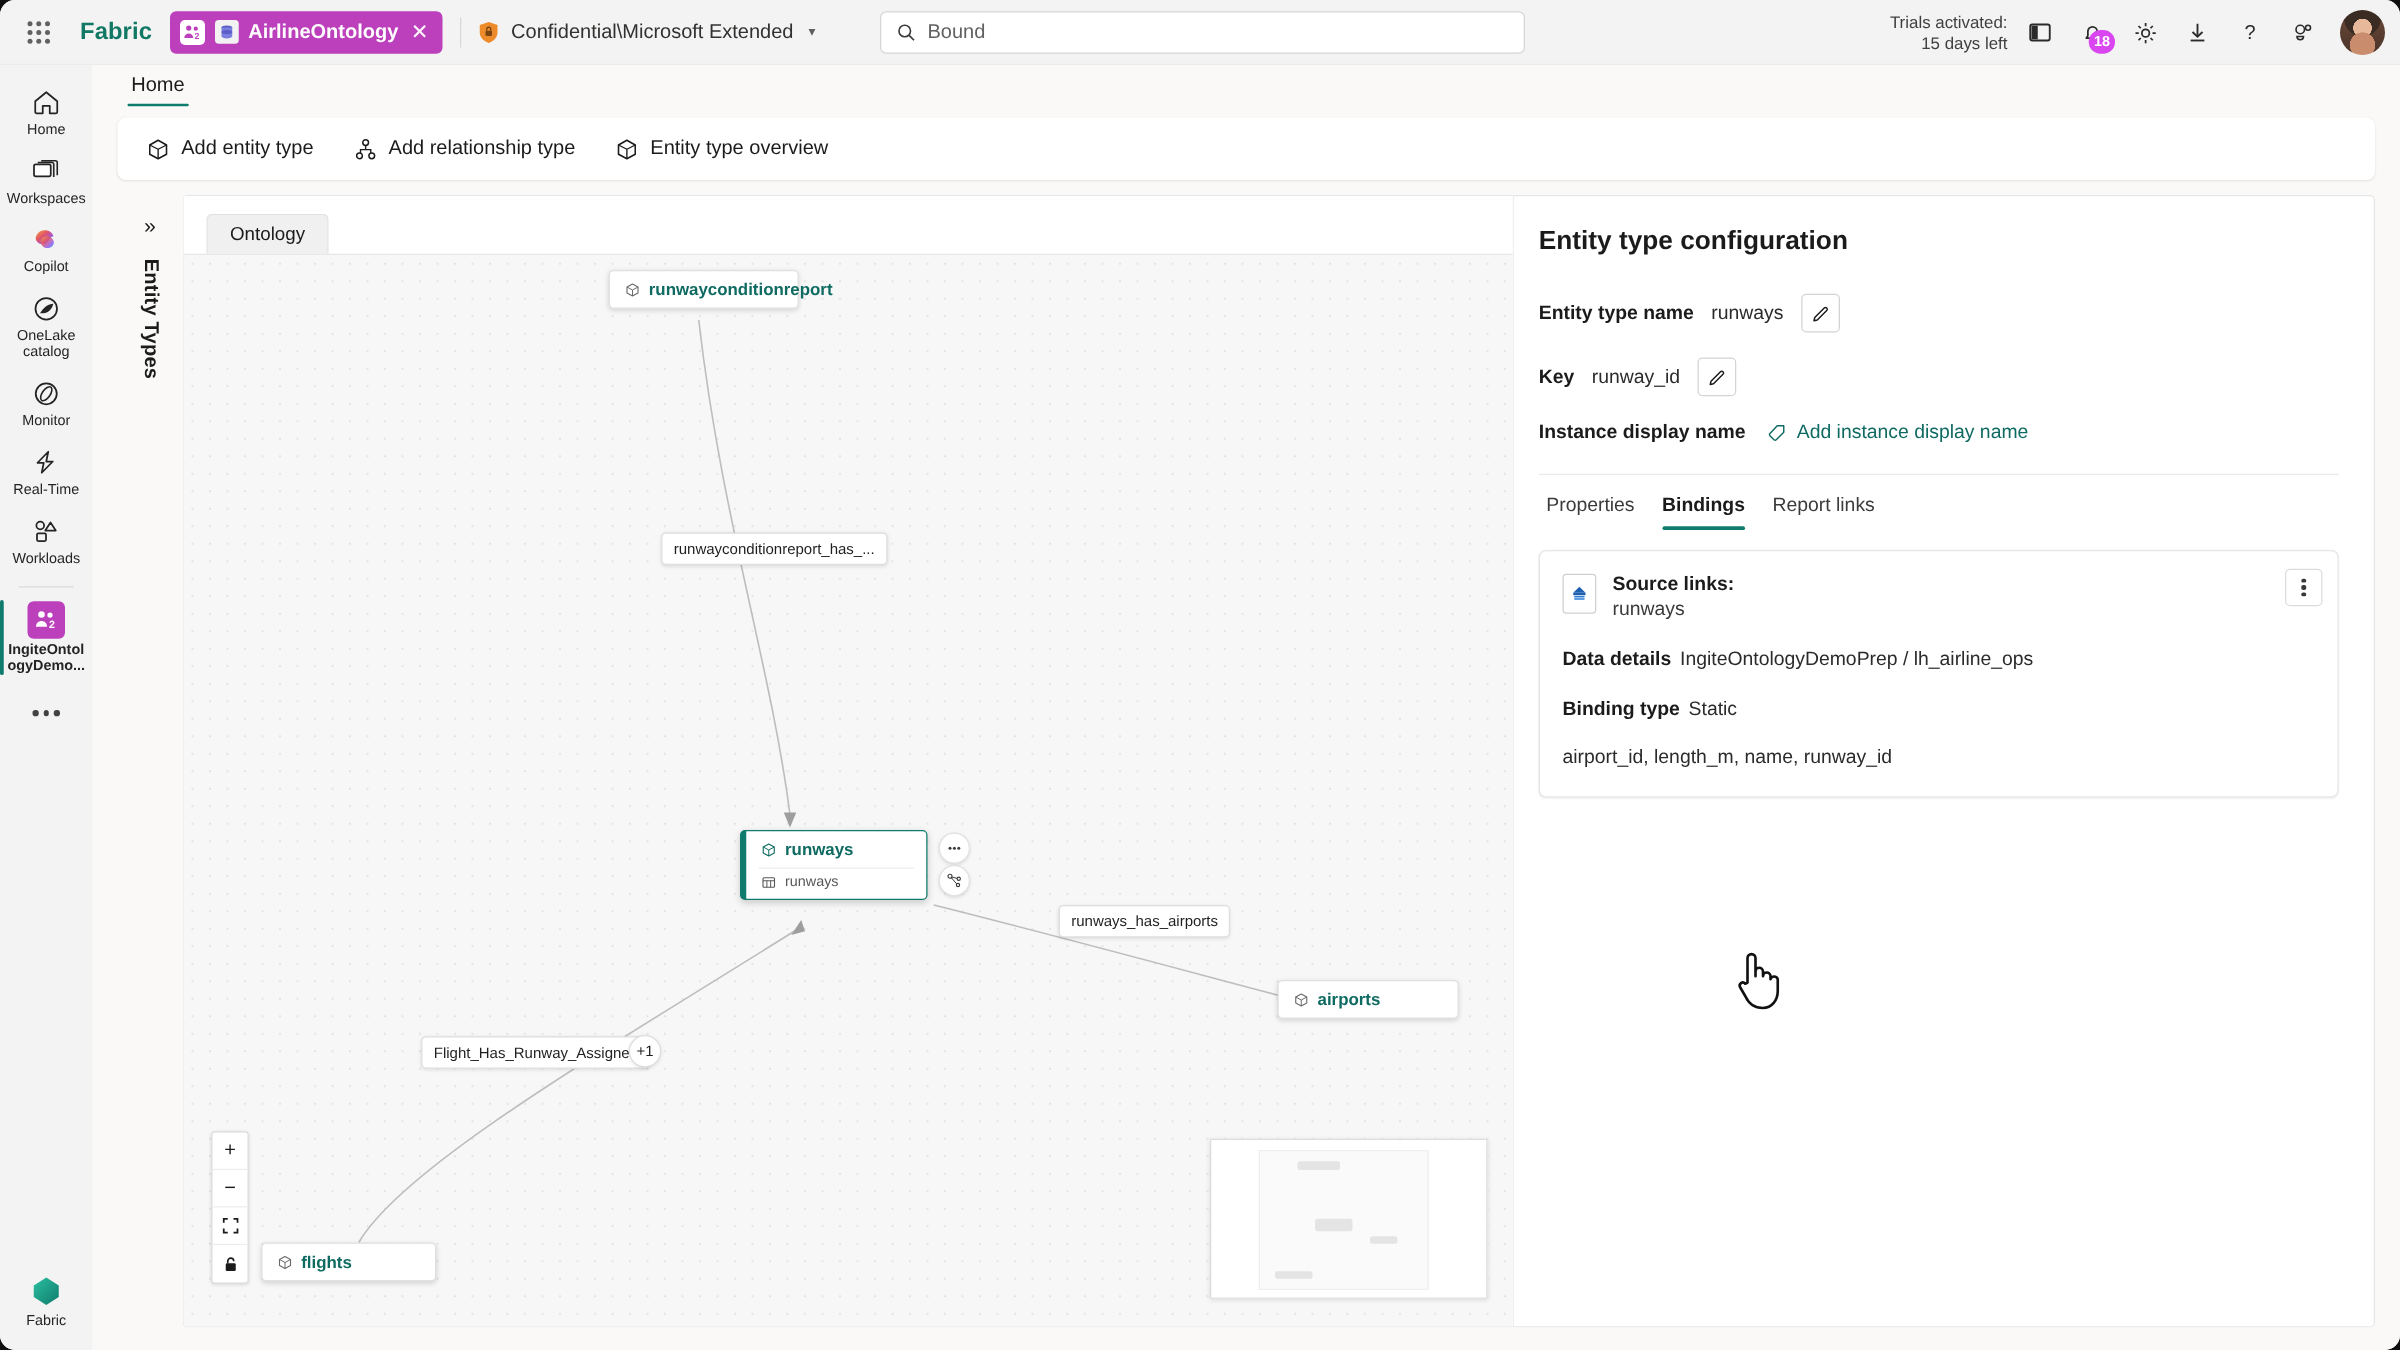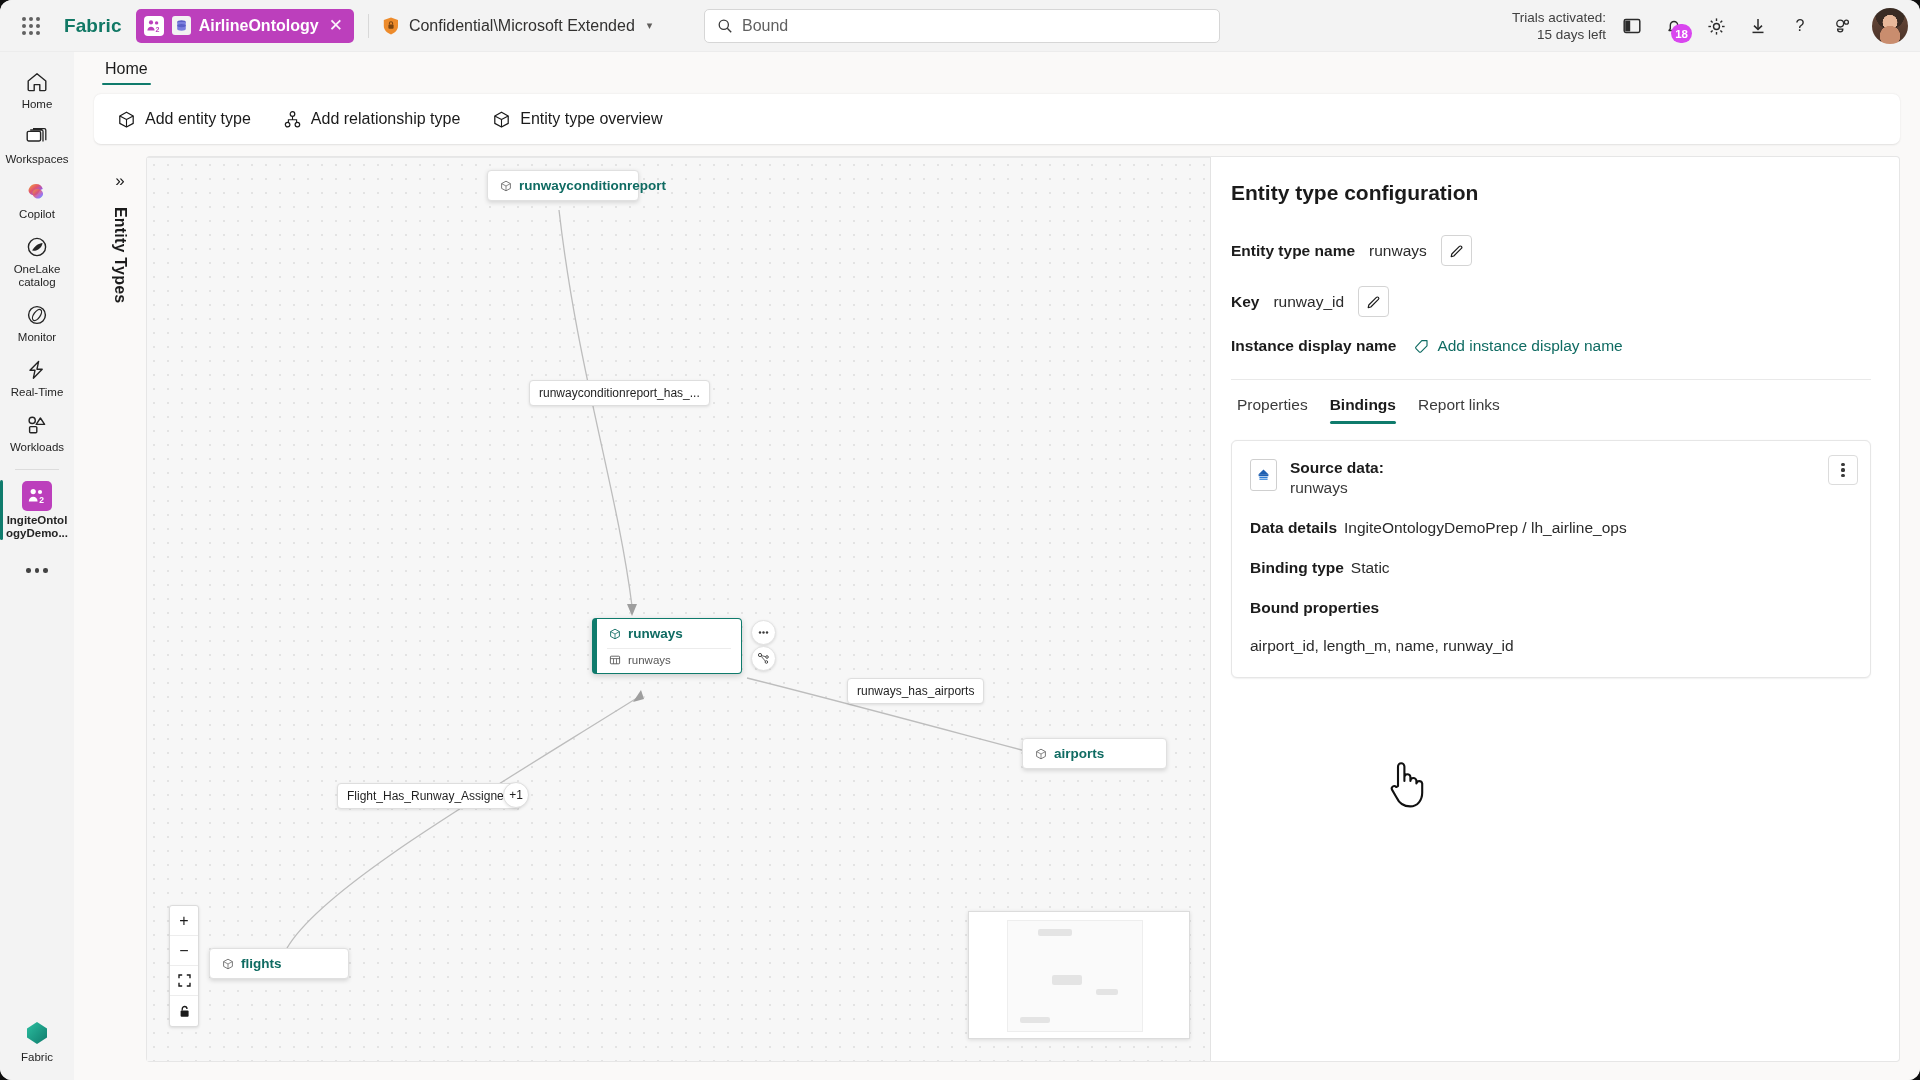--- a/index.html
+++ b/index.html
@@ -461,20 +461,23 @@
     </div>
 
     <div class="body">
 
       <div class="ettypes-strip">
         <div class="expand-btn">»</div>
         <div class="vtext">Entity Types</div>
       </div>
 
       <div class="canvas-wrap">
+        <div class="canvas-head">
+          <div class="canvas-tab">Ontology</div>
+        </div>
 
         <div class="graph">
 
           <svg style="position:absolute;inset:0;width:100%;height:100%">
 
             <path d="M412 52 C 430 210, 470 330, 485 448" stroke="#bdbdbd" stroke-width="1.3" fill="none"></path>
             <polygon points="485,458 480,446 490,446" fill="#9e9e9e"></polygon>
 
             <path d="M140 790 C 175 730, 330 640, 490 540" stroke="#bdbdbd" stroke-width="1.3" fill="none"></path>
             <polygon points="494,532 486,544 497,541" fill="#9e9e9e"></polygon>
@@ -643,32 +646,29 @@
           <div class="bcard-head">
             <span class="tbl-icon">
               <svg width="17" height="17" viewBox="0 0 17 17">
                   <path d="M8.5 2.4 13.4 7.2H3.6z" fill="#1f5fb0"></path>
                   <rect x="3.6" y="7.2" width="9.8" height="2" fill="#1f5fb0"></rect>
                   <rect x="4.4" y="9.8" width="8.2" height="1.2" fill="#2f7fd8"></rect>
                   <rect x="4.4" y="11.6" width="8.2" height="1.2" fill="#2f7fd8"></rect>
                 </svg>
             </span>
             <div>
-              <div class="bc-t1">Source data:</div>
+              <div class="bc-t1">Source links:</div>
               <div class="bc-t2">runways</div>
             </div>
           </div>
           <div class="bc-line">
             <b>Data details</b><span>IngiteOntologyDemoPrep / lh_airline_ops</span>
           </div>
           <div class="bc-line">
             <b>Binding type</b><span>Static</span>
-          </div>
-          <div class="bc-line">
-            <b>Bound properties</b>
           </div>
           <div class="bc-props">airport_id, length_m, name, runway_id</div>
         </div>
 
       </div>
 
     </div>
   </div>
 
   <div class="cursor-hand">

